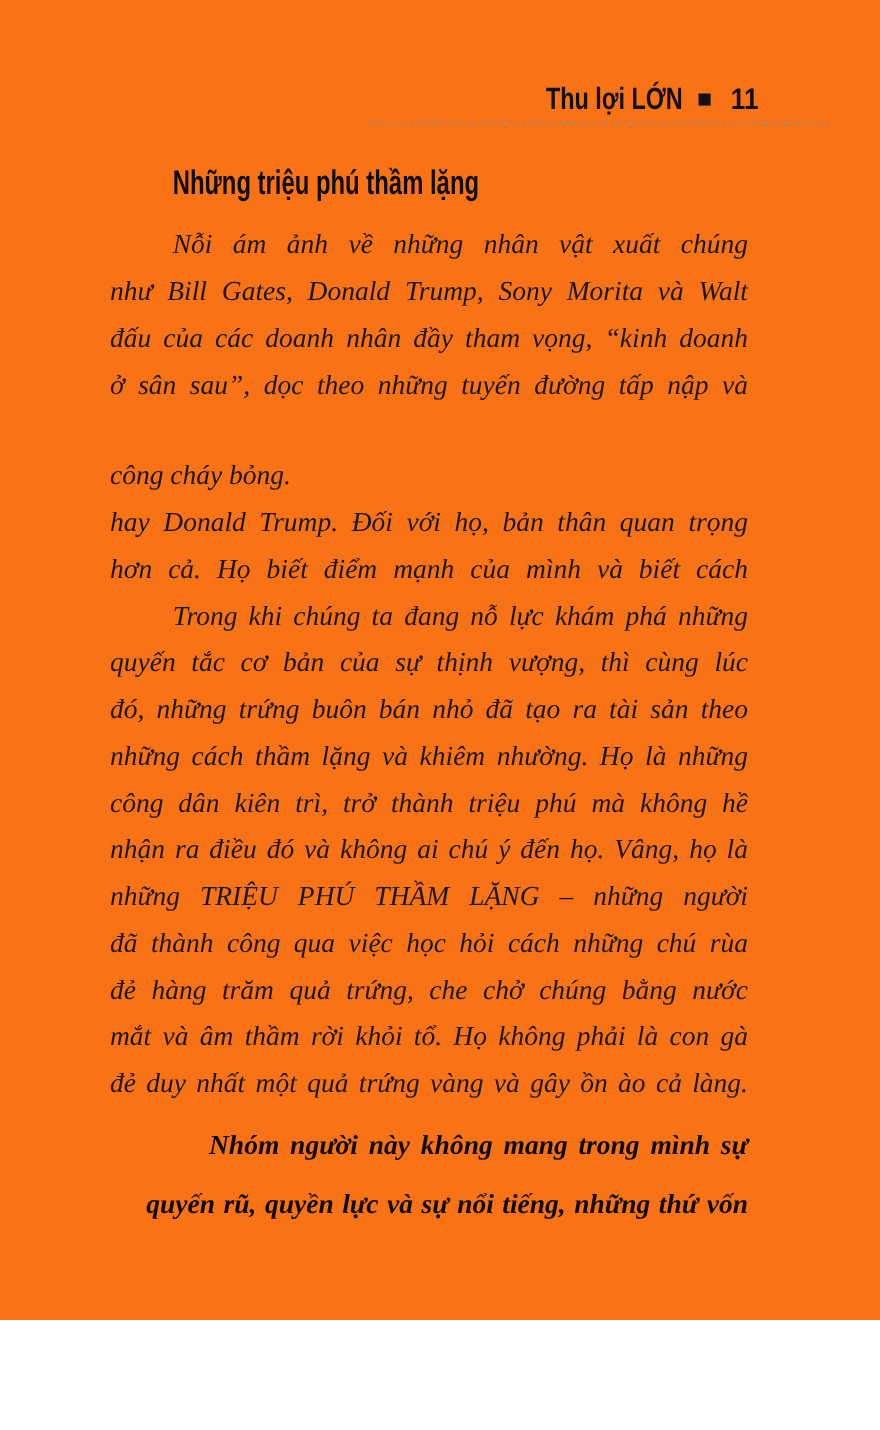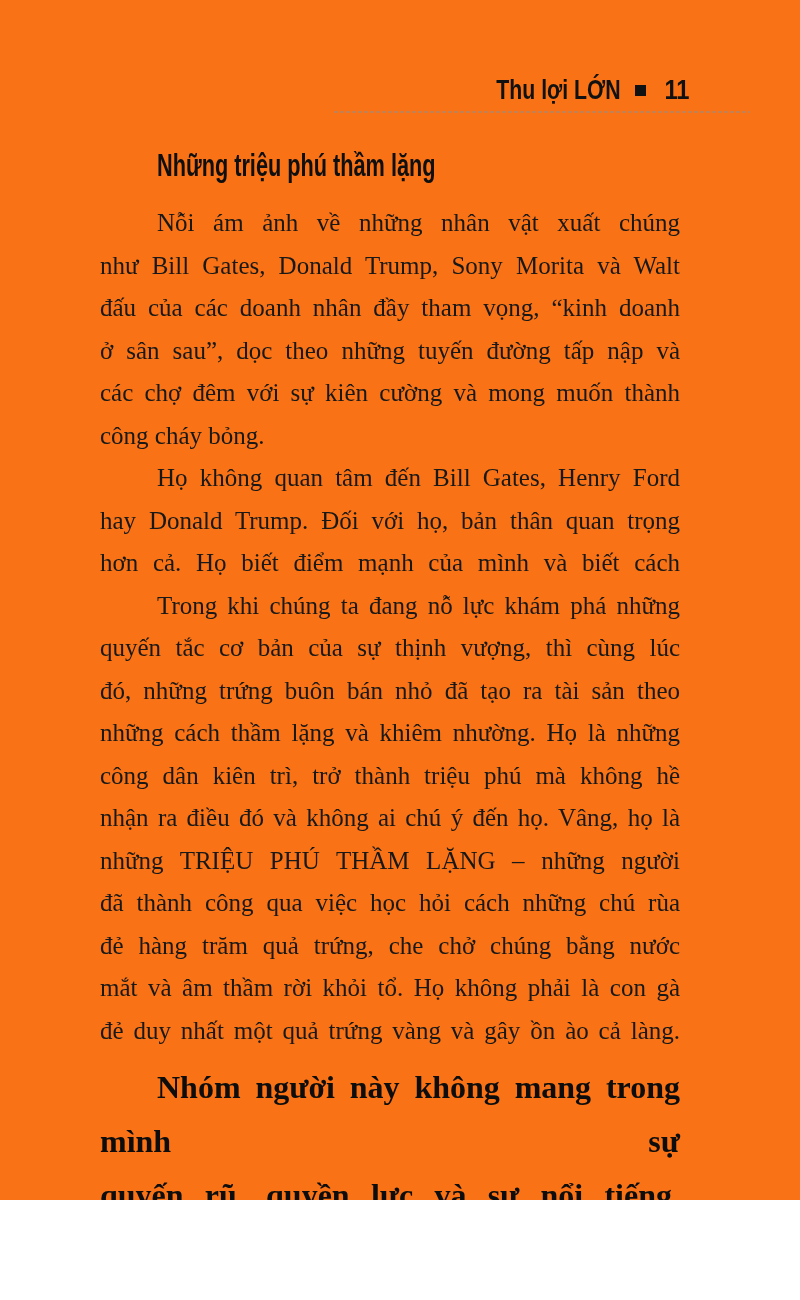--- a/index.html
+++ b/index.html
@@ -73,29 +73,31 @@
     top: 202px;
     left: 100px;
     width: 580px;
   }
   .line {
     font-size: 25px;
     line-height: 42.5px;
     text-align: justify;
     text-align-last: justify;
     color: #181818;
+    font-style: italic;
   }
   .line.first { text-indent: 57px; }
-  .line.nolast { text-align-last: left; }
+  .line.nolast { text-align-last: left; margin-top: 40px; }
   .para.bold { margin-top: 8px; }
   .para.bold .line {
     font-weight: 700;
-    font-size: 32px;
+    font-size: 25px;
     line-height: 54px;
     color: #0d0d0d;
+    margin-left: 33px;
   }
 </style>
 </head>
 <body>
 
 <div class="page">
 
   <header>
     <div class="running-head">
       <span class="rh-title">Thu lợi LỚN</span>
@@ -106,25 +108,23 @@
   </header>
 
   <h2 class="section-heading">Những triệu phú thầm lặng</h2>
 
   <main class="body-text">
       <div class="para">
         <div class="line first">Nỗi ám ảnh về những nhân vật xuất chúng</div>
         <div class="line">như Bill Gates, Donald Trump, Sony Morita và Walt</div>
         <div class="line">đấu của các doanh nhân đầy tham vọng, “kinh doanh</div>
         <div class="line">ở sân sau”, dọc theo những tuyến đường tấp nập và</div>
-        <div class="line">các chợ đêm với sự kiên cường và mong muốn thành</div>
         <div class="line nolast">công cháy bỏng.</div>
       </div>
       <div class="para">
-        <div class="line first">Họ không quan tâm đến Bill Gates, Henry Ford</div>
         <div class="line">hay Donald Trump. Đối với họ, bản thân quan trọng</div>
         <div class="line">hơn cả. Họ biết điểm mạnh của mình và biết cách</div>
       </div>
       <div class="para">
         <div class="line first">Trong khi chúng ta đang nỗ lực khám phá những</div>
         <div class="line">quyến tắc cơ bản của sự thịnh vượng, thì cùng lúc</div>
         <div class="line">đó, những trứng buôn bán nhỏ đã tạo ra tài sản theo</div>
         <div class="line">những cách thầm lặng và khiêm nhường. Họ là những</div>
         <div class="line">công dân kiên trì, trở thành triệu phú mà không hề</div>
         <div class="line">nhận ra điều đó và không ai chú ý đến họ. Vâng, họ là</div>

